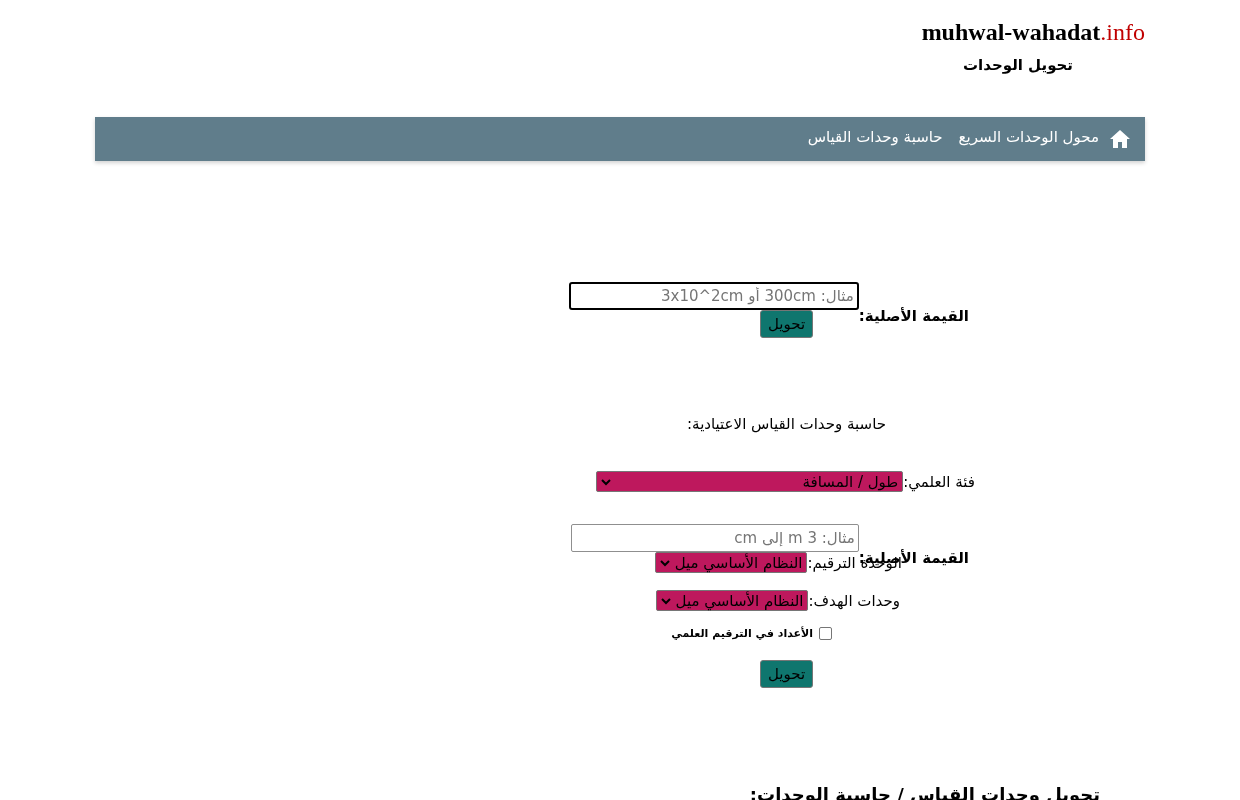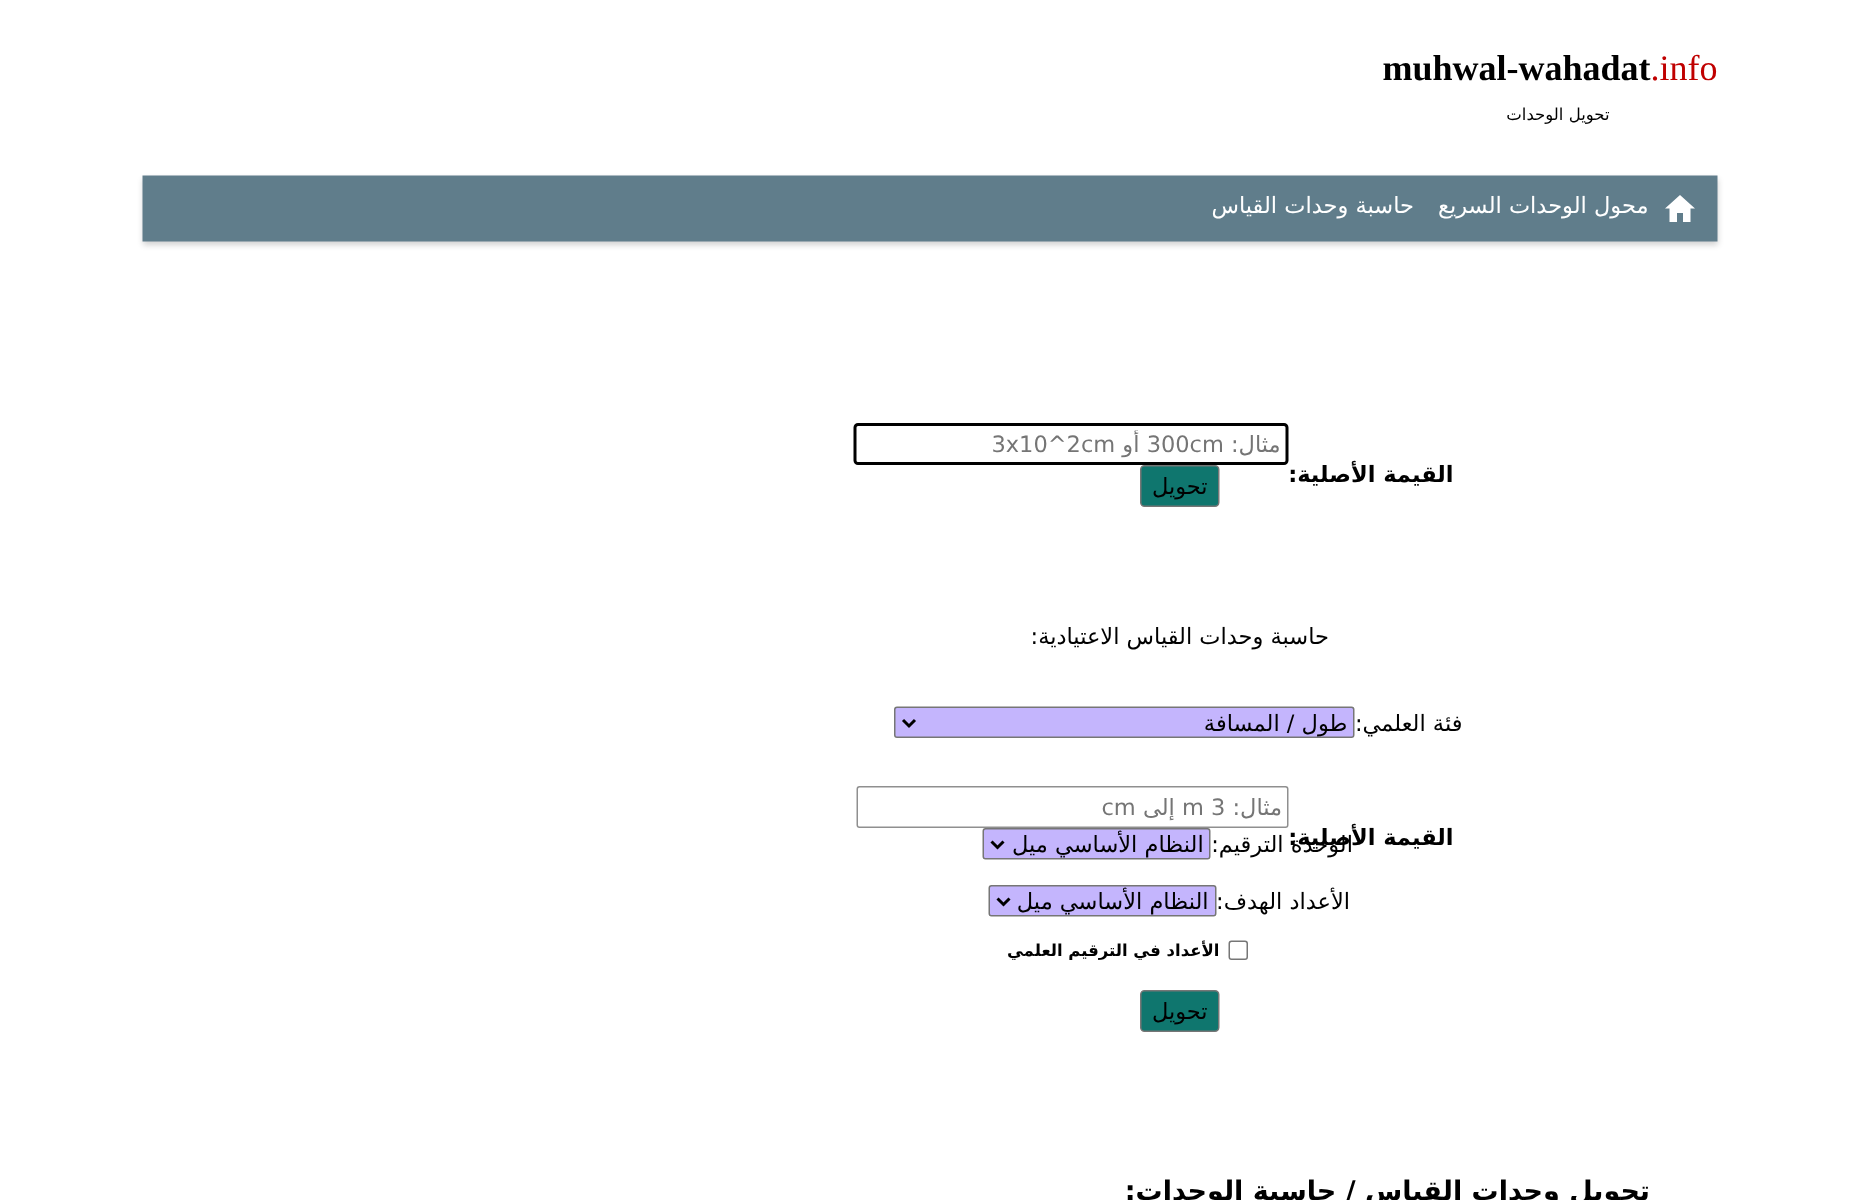--- a/index.html
+++ b/index.html
@@ -10,41 +10,41 @@
       height: 800px;
       overflow: hidden;
     }
     body {
       font-family: "DejaVu Sans", "Liberation Sans", sans-serif;
       color: #000;
       position: relative;
     }
     .site-header {
       position: absolute;
-      top: 30px;
+      top: 16px;
       right: 95px;
       width: 300px;
       text-align: right;
     }
     .logo {
       font-family: "Liberation Serif", "DejaVu Serif", serif;
       font-size: 24px;
       font-weight: bold;
       color: #000;
       direction: ltr;
       text-align: right;
       line-height: 32px;
     }
     .logo .tld {
       color: #c00000;
       font-weight: normal;
     }
     .tagline {
-      font-size: 11px;
-      font-weight: normal;
+      font-size: 15px;
+      font-weight: bold;
       position: absolute;
       top: 40px;
       right: 72px;
       direction: rtl;
       white-space: nowrap;
       text-align: center;
     }
     .navbar {
       position: absolute;
       top: 117px;
@@ -108,21 +108,21 @@
       border-radius: 3px;
       height: 24px;
       outline: none;
     }
     .select {
       height: 21px;
       border: 1px solid #767676;
       border-radius: 2px;
       font-size: 15px;
       font-family: "DejaVu Sans", "Liberation Sans", sans-serif;
-      background: #c4b5fd;
+      background: #be185d;
       display: flex;
       align-items: center;
       justify-content: space-between;
       padding: 0 4px;
       box-sizing: border-box;
       direction: rtl;
       cursor: pointer;
     }
     .chev {
       width: 10px;
@@ -222,21 +222,21 @@
   <span class="label">الوحدة الترقيم:</span>
   <div class="select" style="width:152px;">
     <span>النظام الأساسي ميل</span>
     <svg class="chev" viewBox="0 0 10 10">
         <path d="M1 3 L5 7 L9 3" stroke="#000" stroke-width="2" fill="none"></path>
       </svg>
   </div>
 </div>
 
 <div class="row" style="top:590px; right:340px;">
-  <span class="label">الأعداد الهدف:</span>
+  <span class="label">وحدات الهدف:</span>
   <div class="select" style="width:152px;">
     <span>النظام الأساسي ميل</span>
     <svg class="chev" viewBox="0 0 10 10">
         <path d="M1 3 L5 7 L9 3" stroke="#000" stroke-width="2" fill="none"></path>
       </svg>
   </div>
 </div>
 
 <div class="row" style="top:627px; right:408px;">
   <span class="checkbox"></span>

